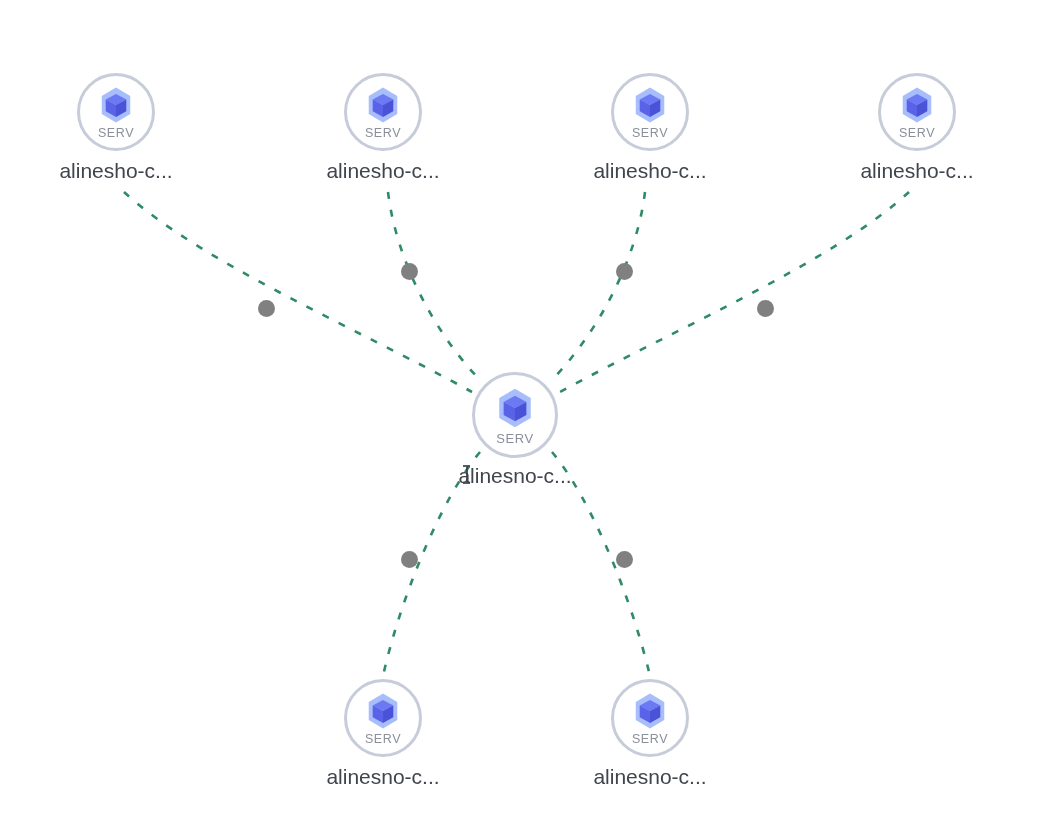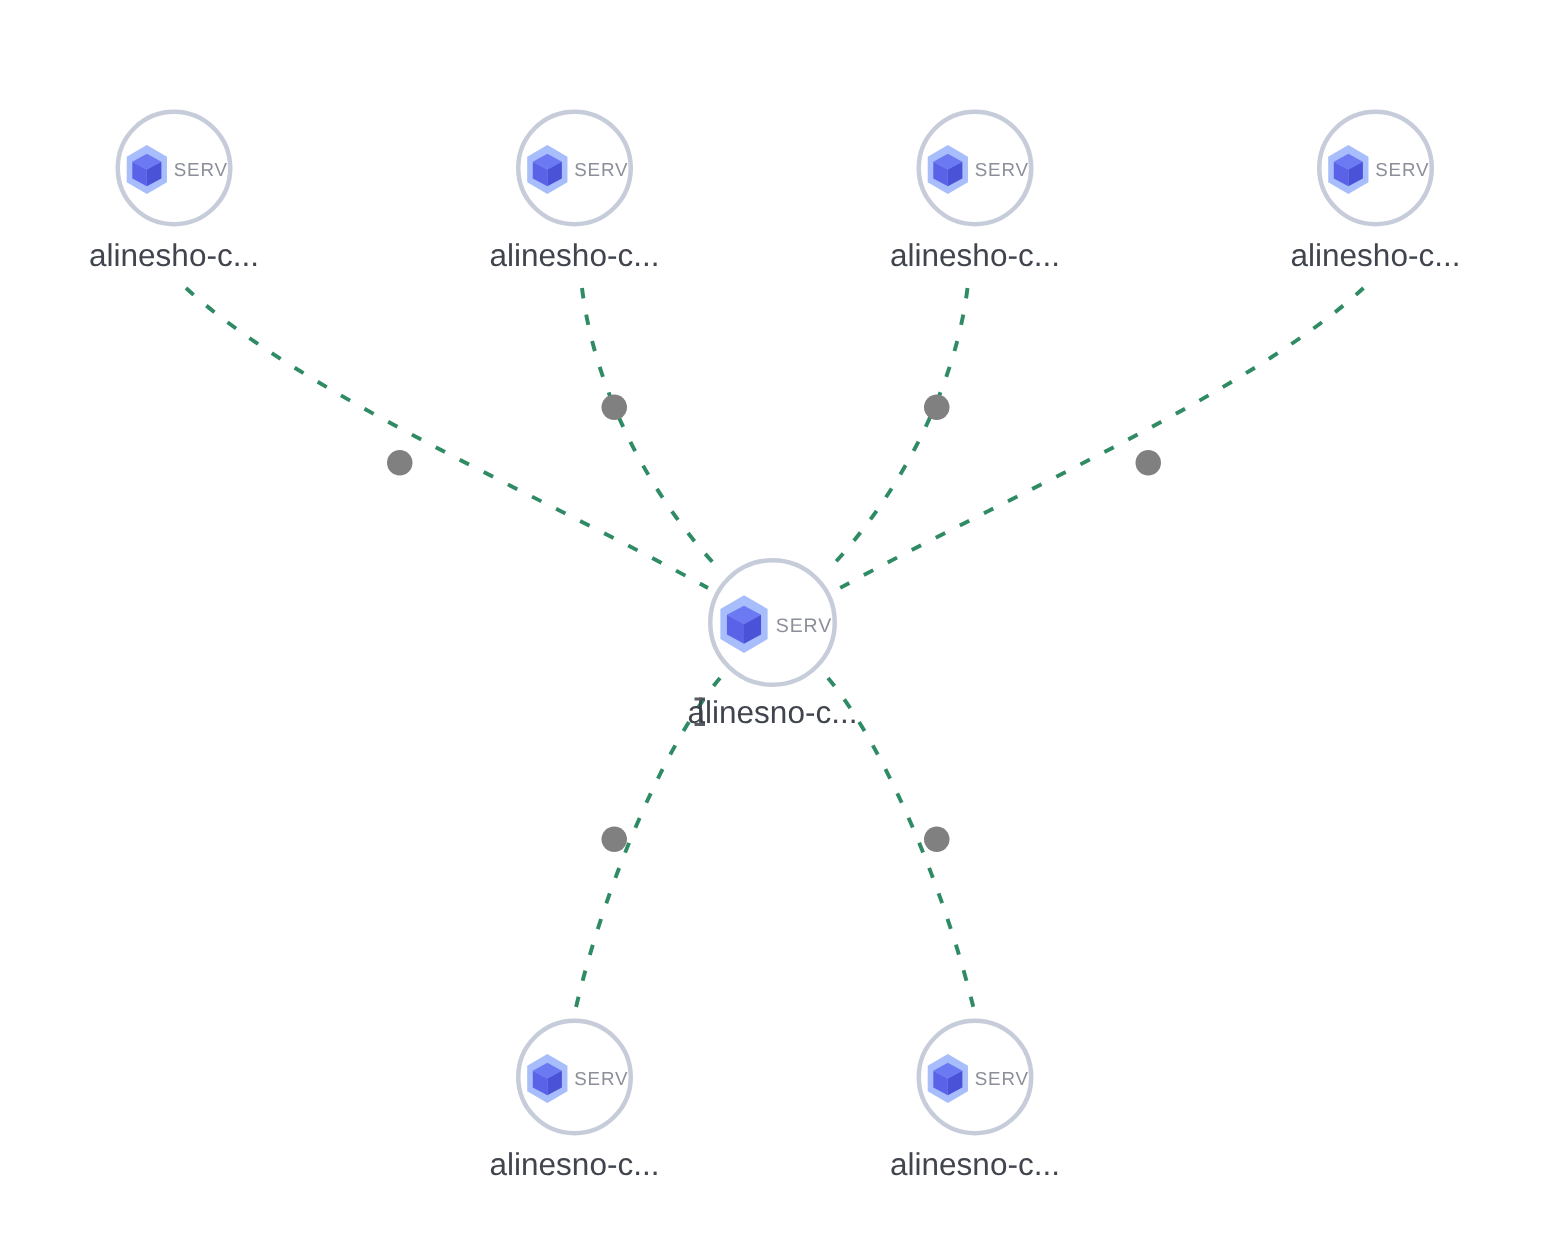--- a/index.html
+++ b/index.html
@@ -42,21 +42,21 @@
     height: 0;
   }
 
   .node-ring {
     position: absolute;
     border-radius: 50%;
     background: #ffffff;
     box-sizing: border-box;
     border: 3px solid #c6ccd9;
     display: flex;
-    flex-direction: row;
+    flex-direction: column;
     align-items: center;
     justify-content: center;
   }
   .node-ring.sz-normal {
     width: 78px;
     height: 78px;
     left: -39px;
     top: -39px;
   }
   .node-ring.sz-center {

